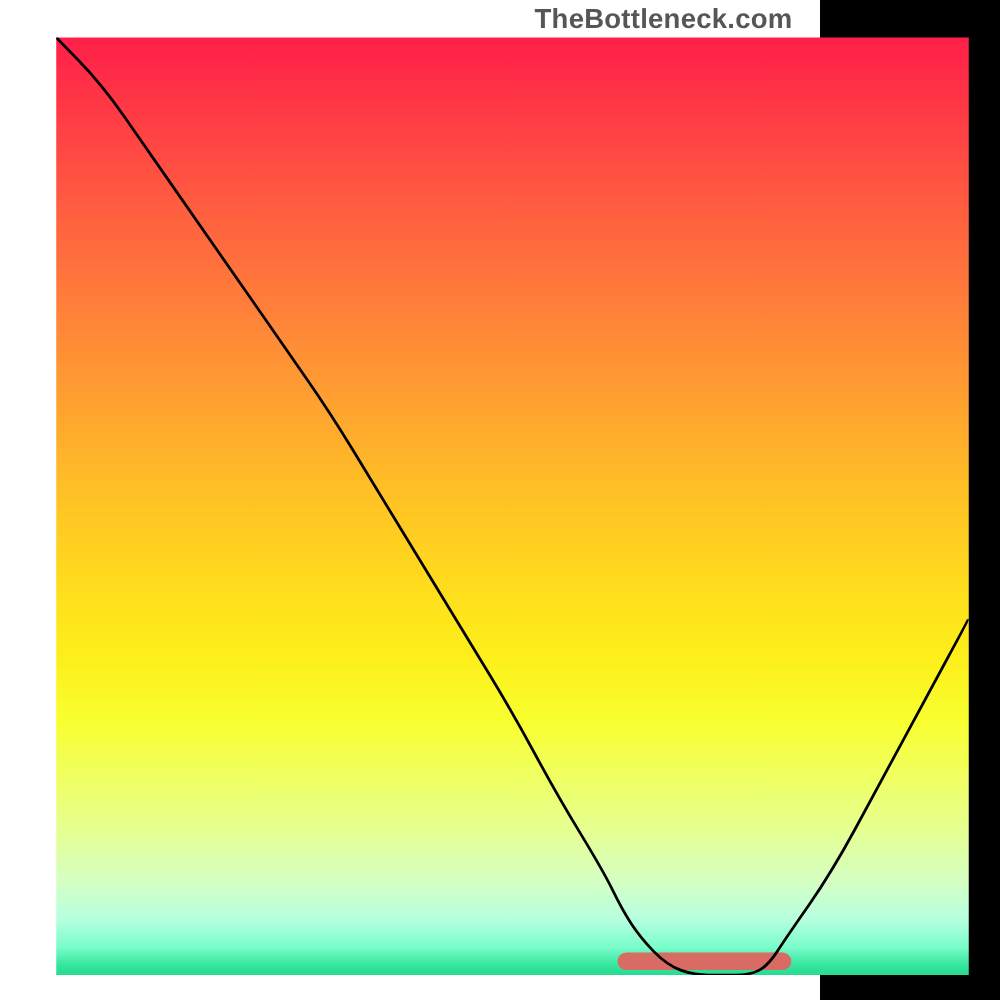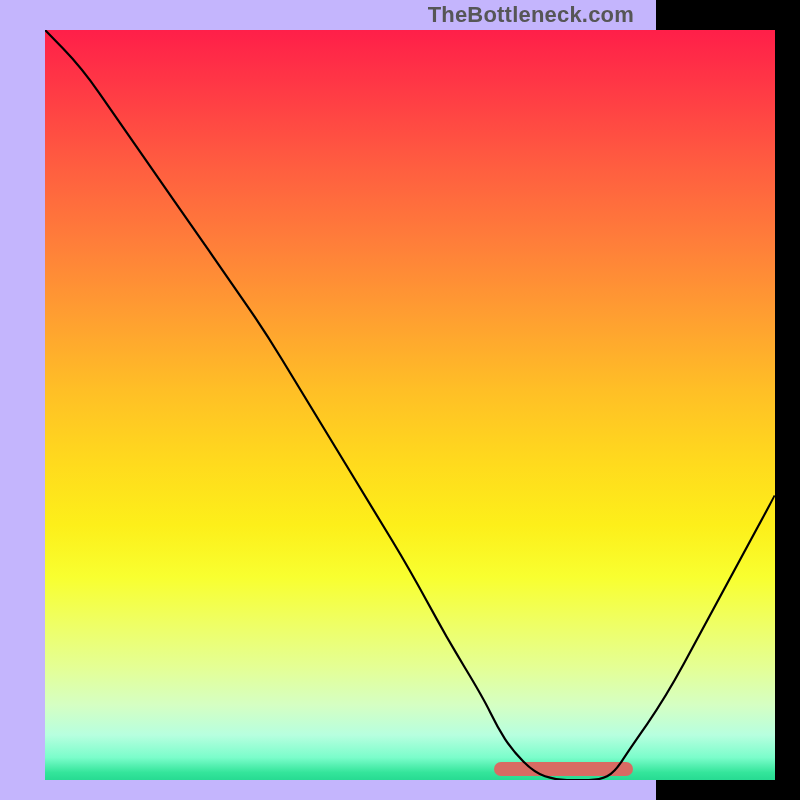--- a/index.html
+++ b/index.html
@@ -1,21 +1,21 @@
 <!DOCTYPE html>
 <html><head>
 <meta charset="utf-8">
 <style>
   * { margin: 0; padding: 0; box-sizing: border-box; }
   html, body { width: 800px; height: 800px; background: #000; overflow: hidden; }
   .frame {
     position: absolute;
     left: 0; top: 0;
     width: 656px; height: 800px;
-    background: #c4b5fd;
+    background: #ffffff;
   }
   .watermark {
     position: absolute;
     top: 2px;
     right: 22px;
     font-family: Arial, Helvetica, sans-serif;
     font-size: 22px;
     font-weight: bold;
     color: #565656;
     letter-spacing: 0.2px;

